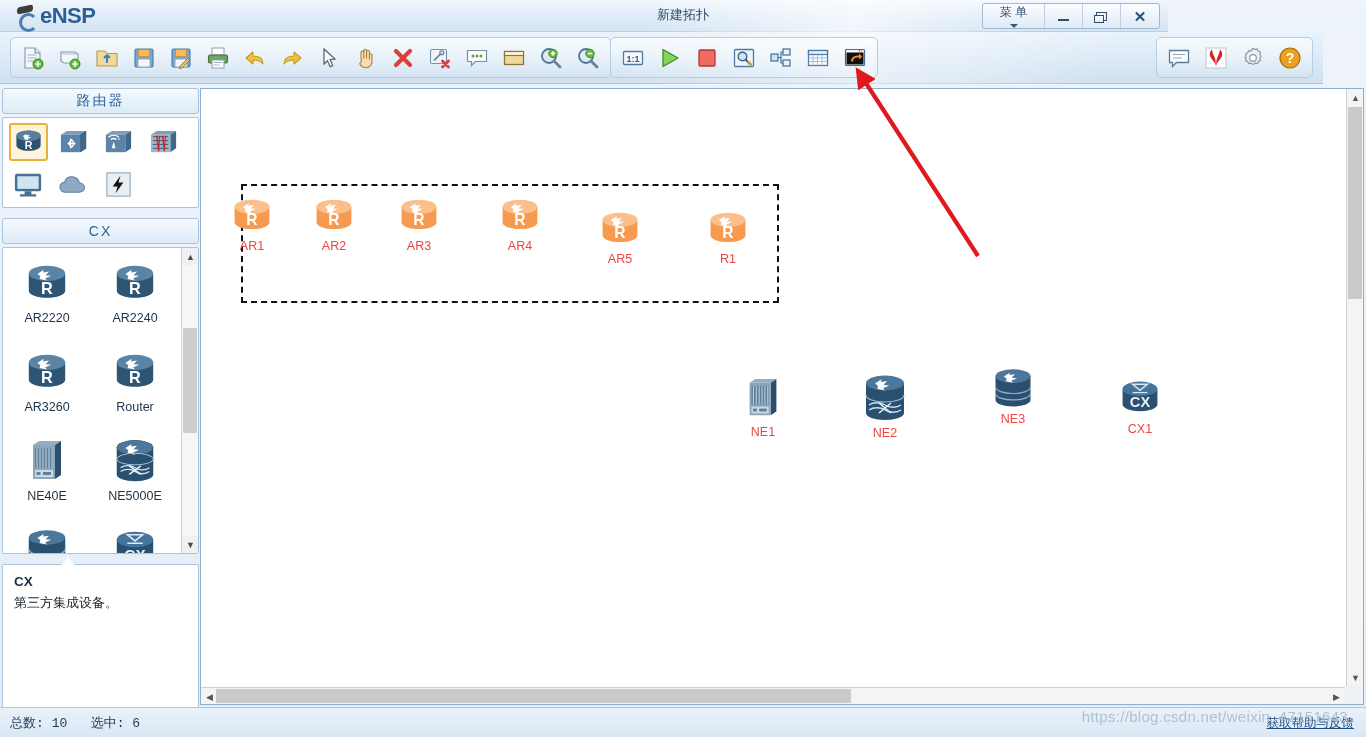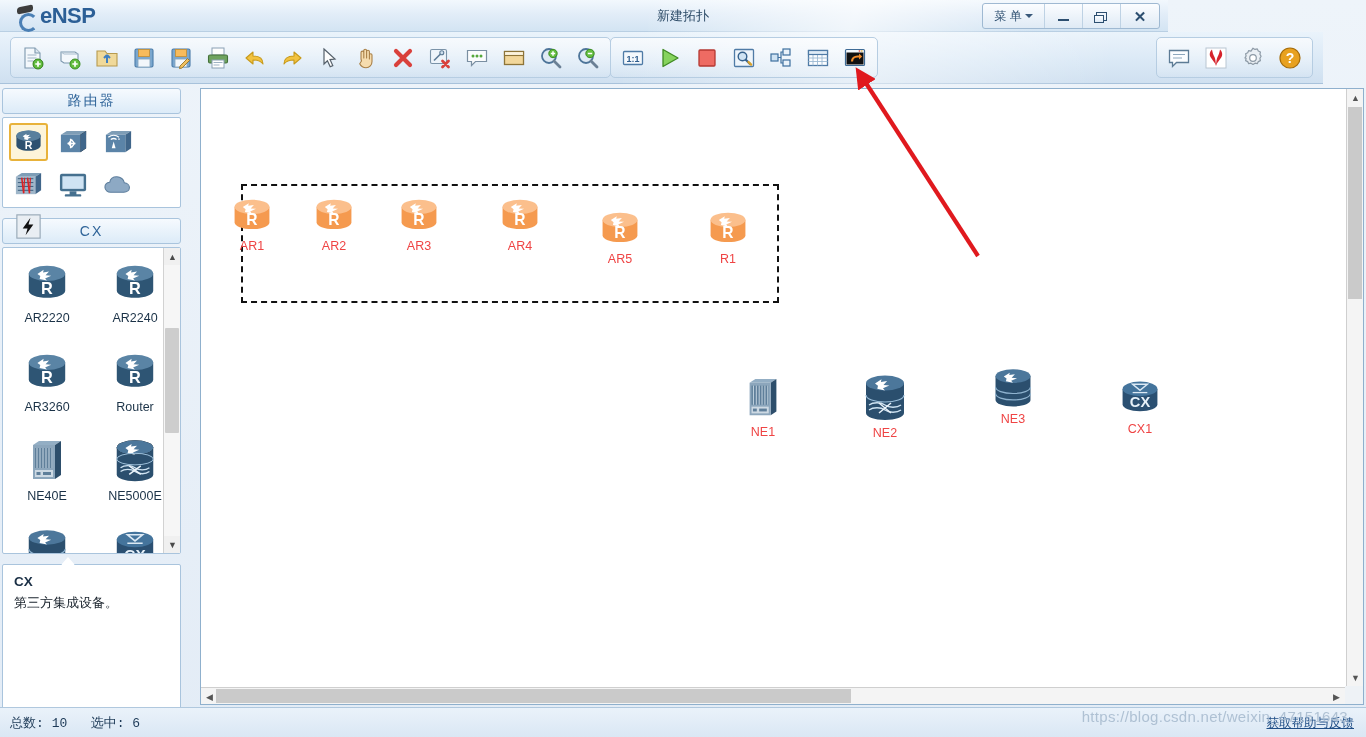--- a/index.html
+++ b/index.html
@@ -19,29 +19,29 @@
     background:linear-gradient(110deg,rgba(255,255,255,0) 0%,rgba(255,255,255,.65) 40%,rgba(255,255,255,0) 75%); }
   .logo { position:absolute; left:14px; top:3px; display:flex; align-items:center; gap:2px; }
   .logo-mark { width:24px; height:25px; position:relative; }
   .logo-mark:before { content:""; position:absolute; left:3px; top:2px; width:16px; height:7px;
     background:#3d3d3d; border-radius:3px; transform:skewY(-12deg); }
   .logo-mark:after { content:""; position:absolute; left:5px; top:9px; width:13px; height:13px;
     border-radius:50%; border:3px solid #4a7fb5; border-right-color:transparent; }
   .logo-text { font-size:22px; font-weight:bold; color:#2c5f96; letter-spacing:-.5px;
     font-family:"Liberation Sans", sans-serif; }
   .win-title { position:absolute; left:0; top:0; width:1366px; height:32px;
-    line-height:32px; text-align:center; font-size:13px; color:#2b4a66; }
+    line-height:32px; text-align:center; font-size:13px; color:#2b4a66;font-family:Liberation Mono, monospace; }
 
   .win-ctrls { position:absolute; right:8px; top:3px; display:flex; height:26px;
     border:1px solid #9fb9d2; border-radius:3px; overflow:hidden;
     background:linear-gradient(180deg,#fbfdff,#dfeaf5); }
   .wc { width:38px; height:24px; display:flex; align-items:center; justify-content:center;
     font-size:12px; color:#2d4f70; border-right:1px solid #bed2e4; cursor:default; }
   .wc:last-child{ border-right:none; }
-  .wc.menu { width:62px; gap:3px; }
+  .wc.menu { width:62px; gap:3px;flex-direction:column; }
   .caret { width:0;height:0;border-left:4px solid transparent;border-right:4px solid transparent;
            border-top:4px solid #39597a; }
   .glyph-min { width:11px; height:2px; background:#2d4f70; margin-top:8px; }
   .glyph-max { width:11px; height:9px; border:1.5px solid #2d4f70; position:relative; }
   .glyph-max:after{ content:""; position:absolute; left:-3px; top:2px; width:8px;height:6px;
     border:1.5px solid #2d4f70; background:linear-gradient(180deg,#fbfdff,#dfeaf5); }
   .glyph-x { font-size:15px; font-weight:bold; color:#2d4f70; line-height:1; }
 
   
   .toolbar { position:absolute; left:0; top:32px; width:1323px; height:52px;
@@ -52,21 +52,21 @@
   .tgroup { position:absolute; top:5px; height:41px; display:flex; align-items:center;
     border:1px solid #b6cde2; border-radius:5px; padding:0 4px; gap:1px;
     background:linear-gradient(180deg,rgba(255,255,255,.65),rgba(255,255,255,.05)); }
   .tg-left { left:10px; }
   .tg-right { right:10px; }
   .tbtn { width:36px; height:35px; display:flex; align-items:center; justify-content:center;
     border-radius:3px; cursor:default; position:relative; }
   .ic { width:24px; height:24px; position:relative; display:block; }
 
   
-  .lpanel { position:absolute; left:2px; top:88px; width:179px; height:617px; }
+  .lpanel { position:absolute; left:2px; top:88px; width:197px; height:617px; }
   .sect-head { height:26px; border:1px solid #a9c4dd; border-radius:3px;
     background:linear-gradient(180deg,#f6fafe,#dcebf8);
     display:flex; align-items:center; justify-content:center;
     font-size:14px; color:#2f6499; letter-spacing:2px; }
   .cat-box { margin-top:3px; height:91px; border:1px solid #a9c4dd; background:#fff;
     border-radius:2px; padding:5px 6px; display:flex; flex-wrap:wrap; align-content:flex-start; gap:4px 6px; }
   .cat-cell { width:39px; height:38px; display:flex; align-items:center; justify-content:center;
     border-radius:3px; cursor:default; }
   .cat-cell.sel { border:2px solid #e8b23a; background:#fdf4d9; }
   .dev-box { margin-top:3px; height:307px; border:1px solid #a9c4dd; background:#fff;

